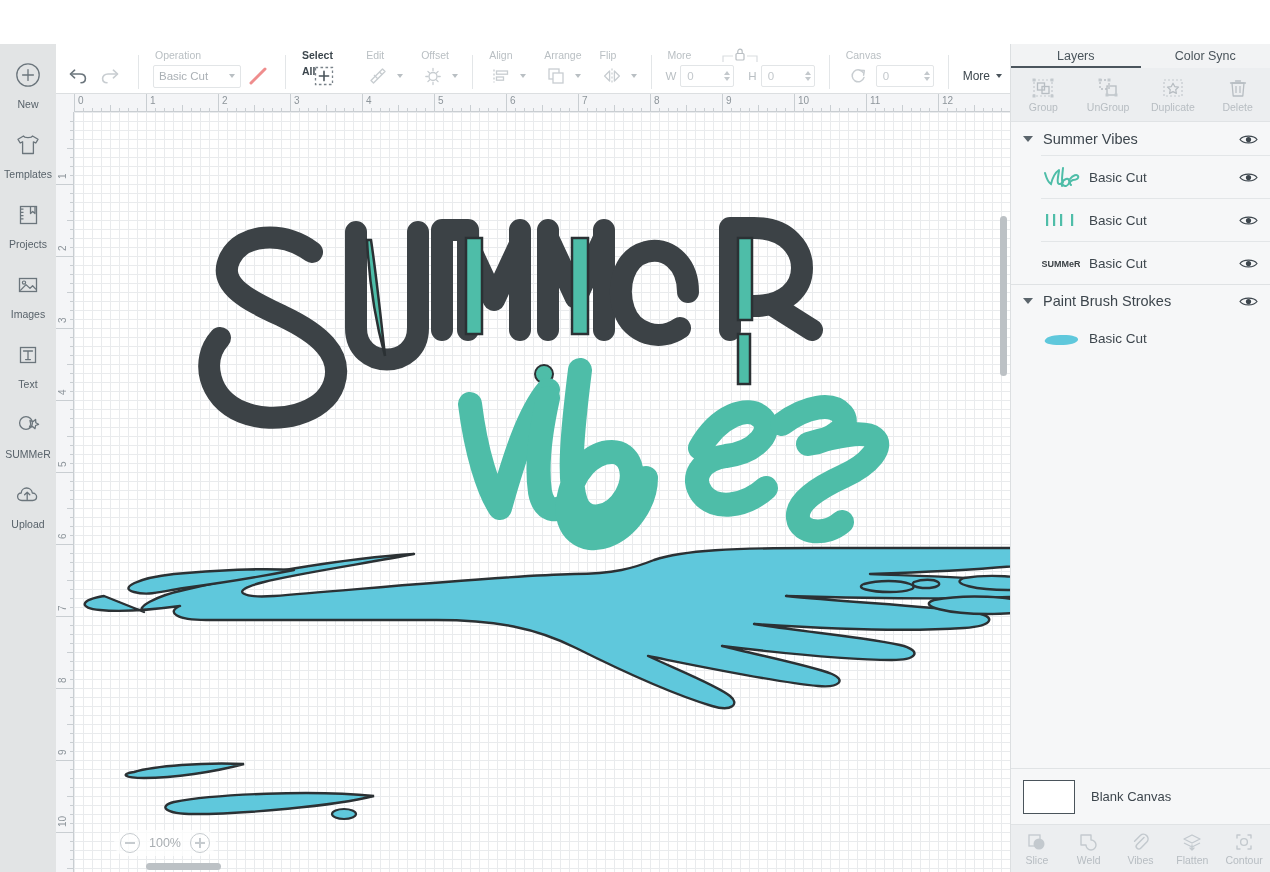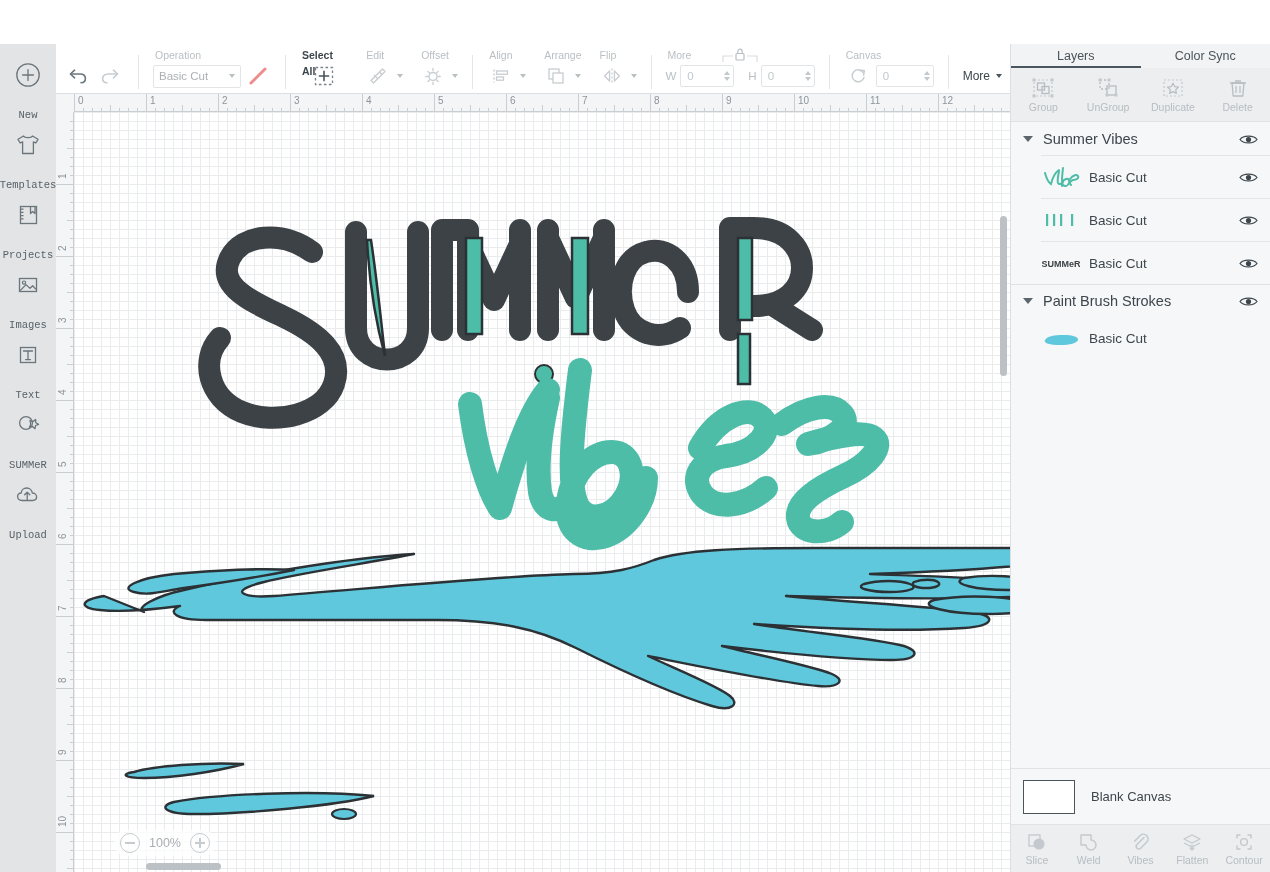--- a/index.html
+++ b/index.html
@@ -39,21 +39,21 @@
   }
 
   
   .rail {
     position: absolute; left: 0; top: 44px; width: 56px; height: 828px;
     background: #e2e4e5; display: flex; flex-direction: column; align-items: center;
     padding-top: 14px;
   }
   .rail-item { width: 56px; height: 70px; display: flex; flex-direction: column; align-items: center; justify-content: flex-start; cursor: pointer; }
   .rail-ico { height: 34px; display: flex; align-items: center; justify-content: center; }
-  .rail-lbl { font-size: 10.5px; color: #58626a; margin-top: 17px; font-family: Liberation Mono, monospace; }
+  .rail-lbl { font-size: 10.5px; color: #58626a; margin-top: 6px; }
 
   
   .toolbar {
     position: absolute; left: 56px; top: 44px; width: 954px; height: 50px;
     background: #ffffff; border-bottom: 1px solid #dcdfe1;
     display: flex; align-items: flex-end; padding-bottom: 4px;
   }
   .tb-group { display: flex; flex-direction: column; justify-content: flex-end; height: 46px; padding: 0 8px; position: relative; }
   .tb-head { font-size: 10.5px; color: #b9bfc3; height: 16px; line-height: 16px; padding-left: 2px; }
   .tb-head.dark { color: #3c464d; font-weight: bold; }

